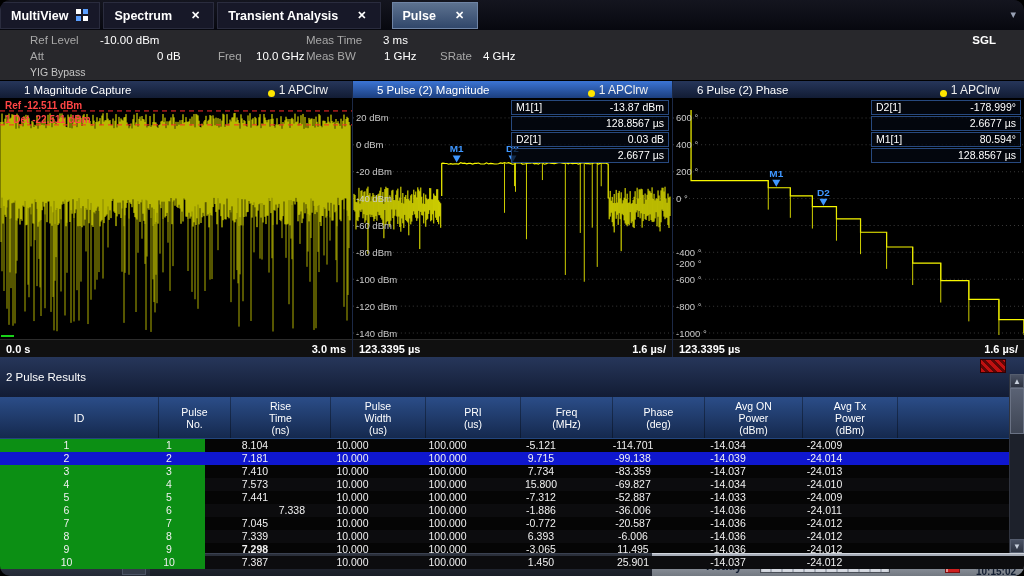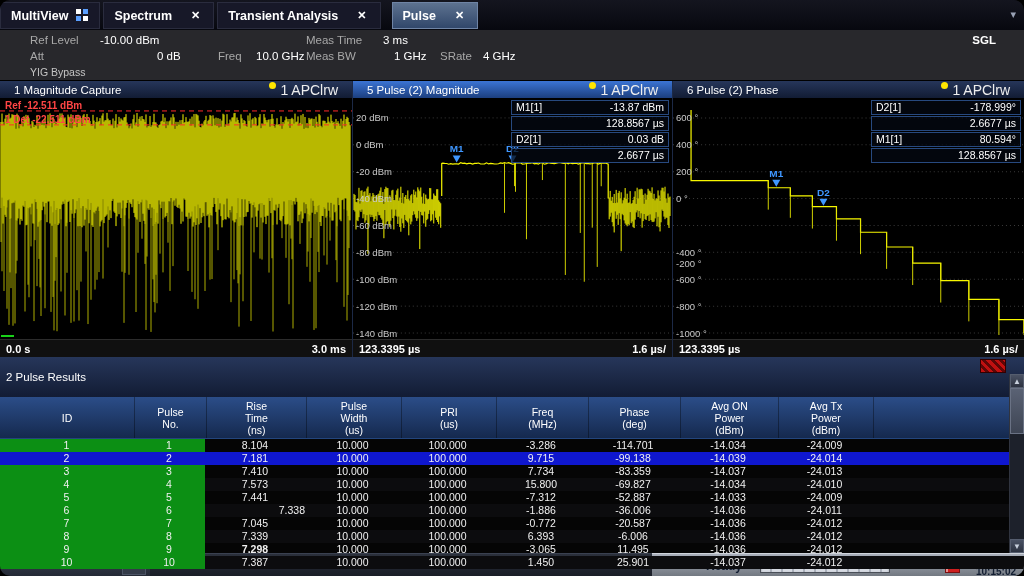--- a/index.html
+++ b/index.html
@@ -19,24 +19,24 @@
   .infobar{position:relative;height:50px;background:#28282c;font-size:11.5px;border-bottom:1px solid #000;}
   .infobar .lbl{position:absolute;color:#a8a8a8;}
   .infobar .val{position:absolute;color:#fff;}
   .infobar .sgl{position:absolute;right:28px;top:4px;font-weight:bold;color:#fff;}
   .infobar .yig{position:absolute;left:30px;top:36px;font-size:10.5px;color:#c4c4c4;}
 
   
   .charts{display:flex;height:276px;}
   .panel{box-sizing:border-box;border-right:1px solid #1c2946;display:flex;flex-direction:column;}
   .panel:last-child{border-right:none;}
-  .ptitle{height:17px;display:flex;justify-content:space-between;align-items:center;padding:0 14px;
+  .ptitle{height:17px;display:flex;justify-content:space-between;align-items:center;padding:0 24px;
     font-size:11.5px;background:linear-gradient(#26365a,#121c34);gap:8px;}
   .ptitle.sel{background:linear-gradient(#3b74d4,#1c3f7f);}
-  .badge{display:flex;align-items:flex-start;gap:4px;font-size:14px;color:#eee;}
+  .badge{display:flex;align-items:flex-end;gap:4px;font-size:12px;color:#eee;}
   .dot{width:7px;height:7px;border-radius:50%;background:#ffe600;}
   .plot{position:relative;flex:1;background:#000;overflow:hidden;}
   .plot svg{position:absolute;left:0;top:0;width:100%;height:100%;}
   .xaxis{height:17px;background:#101010;border-top:1px solid #2c2c2c;display:flex;justify-content:space-between;
     align-items:center;padding:0 6px;font-weight:bold;font-size:11px;}
   .redlab{position:absolute;left:5px;color:#ff4545;font-size:10px;font-weight:bold;}
   .ytick{position:absolute;left:3px;color:#c8c8c8;font-size:9.5px;line-height:11px;}
   .readout{position:absolute;top:2px;right:3px;width:158px;}
   .ro-line{display:flex;justify-content:space-between;border:1px solid #27497f;background:rgba(4,8,18,.75);
     padding:0 4px;margin-bottom:1px;height:13px;line-height:12px;font-size:10.5px;color:#fff;}
@@ -116,21 +116,21 @@
     <span class="val" style="left:100px;top:4px">-10.00 dBm</span>
     <span class="lbl" style="left:306px;top:4px">Meas Time</span>
     <span class="val" style="left:383px;top:4px">3 ms</span>
     <span class="sgl">SGL</span>
 
     <span class="lbl" style="left:30px;top:20px">Att</span>
     <span class="val" style="left:157px;top:20px">0 dB</span>
     <span class="lbl" style="left:218px;top:20px">Freq</span>
     <span class="val" style="left:256px;top:20px">10.0 GHz</span>
     <span class="lbl" style="left:306px;top:20px">Meas BW</span>
-    <span class="val" style="left:394px;top:20px">1 GHz</span>
+    <span class="val" style="left:384px;top:20px">1 GHz</span>
     <span class="lbl" style="left:440px;top:20px">SRate</span>
     <span class="val" style="left:483px;top:20px">4 GHz</span>
 
     <span class="yig">YIG Bypass</span>
   </div>
 
   <div class="charts">
 
     <div class="panel" style="width:353px">
       <div class="ptitle">
@@ -283,21 +283,21 @@
     </div>
 
   </div>
 
   <div class="results">
     <div class="rtitle">
       <span>2 Pulse Results</span>
       <span class="redflag"></span>
     </div>
     <div class="thead">
-        <div class="th" style="width: 135px;">
+        <div class="th" style="width: 159px;">
           <div>ID</div>
         </div>
         <div class="th" style="width: 72px;">
           <div>Pulse</div>
           <div>No.</div>
         </div>
         <div class="th" style="width: 100px;">
           <div>Rise</div>
           <div>Time</div>
           <div>(ns)</div>
@@ -331,21 +331,21 @@
         </div>
         <div class="th fill"></div>
       </div>
     <div class="tbody">
         <div class="tr">
           <div class="td green" style="width: 133px;">1</div>
           <div class="td green" style="width: 72px;">1</div>
           <div class="td" style="width: 100px;">8.104</div>
           <div class="td" style="width: 95px;">10.000</div>
           <div class="td" style="width: 95px;">100.000</div>
-          <div class="td" style="width: 92px;">-3.286</div>
+          <div class="td" style="width: 92px;">-5.121</div>
           <div class="td" style="width: 92px;">-114.701</div>
           <div class="td" style="width: 98px;">-14.034</div>
           <div class="td" style="width: 95px;">-24.009</div>
         </div>
         <div class="tr sel">
           <div class="td" style="width: 133px;">2</div>
           <div class="td" style="width: 72px;">2</div>
           <div class="td" style="width: 100px;">7.181</div>
           <div class="td" style="width: 95px;">10.000</div>
           <div class="td" style="width: 95px;">100.000</div>

